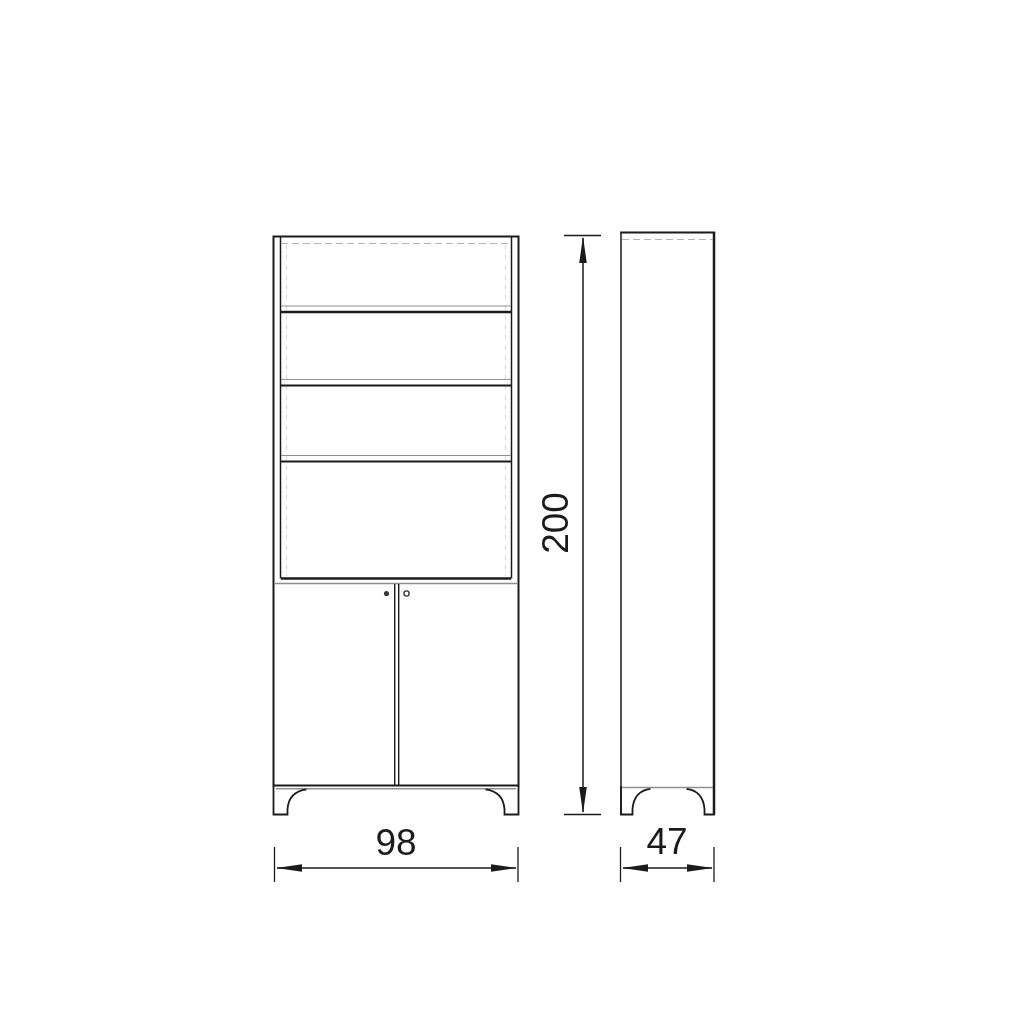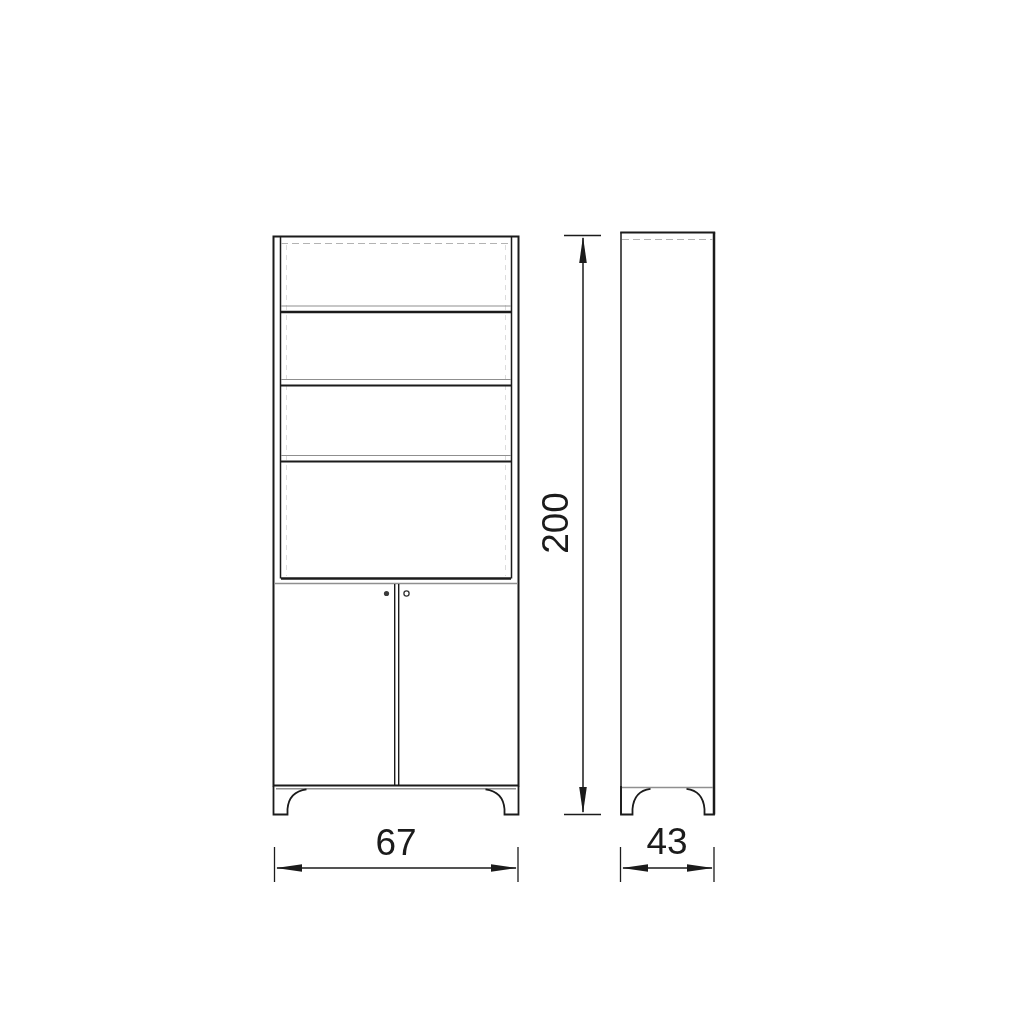--- a/index.html
+++ b/index.html
@@ -106,19 +106,19 @@
 
     <g stroke="#1b1b1b" fill="#1b1b1b">
       <line x1="564" y1="235.5" x2="601" y2="235.5" stroke-width="1.5" fill="none"></line>
       <line x1="564" y1="814.5" x2="601" y2="814.5" stroke-width="1.5" fill="none"></line>
       <line x1="583" y1="238" x2="583" y2="812" stroke-width="1.5" fill="none"></line>
       <polygon stroke="none" points="583,236.5 579.2,263 586.8,263"></polygon>
       <polygon stroke="none" points="583,813.5 579.2,787 586.8,787"></polygon>
     </g>
   </svg>
 
-  <div class="dim-label" style="left:396px; top:843px;">67</div>
+  <div class="dim-label" style="left:396px; top:843px;">98</div>
 
-  <div class="dim-label" style="left:667px; top:842px;">43</div>
+  <div class="dim-label" style="left:667px; top:842px;">47</div>
 
   <div class="dim-label vertical" style="left:556px; top:523px;">200</div>
 
 </div>
 
 </body></html>

